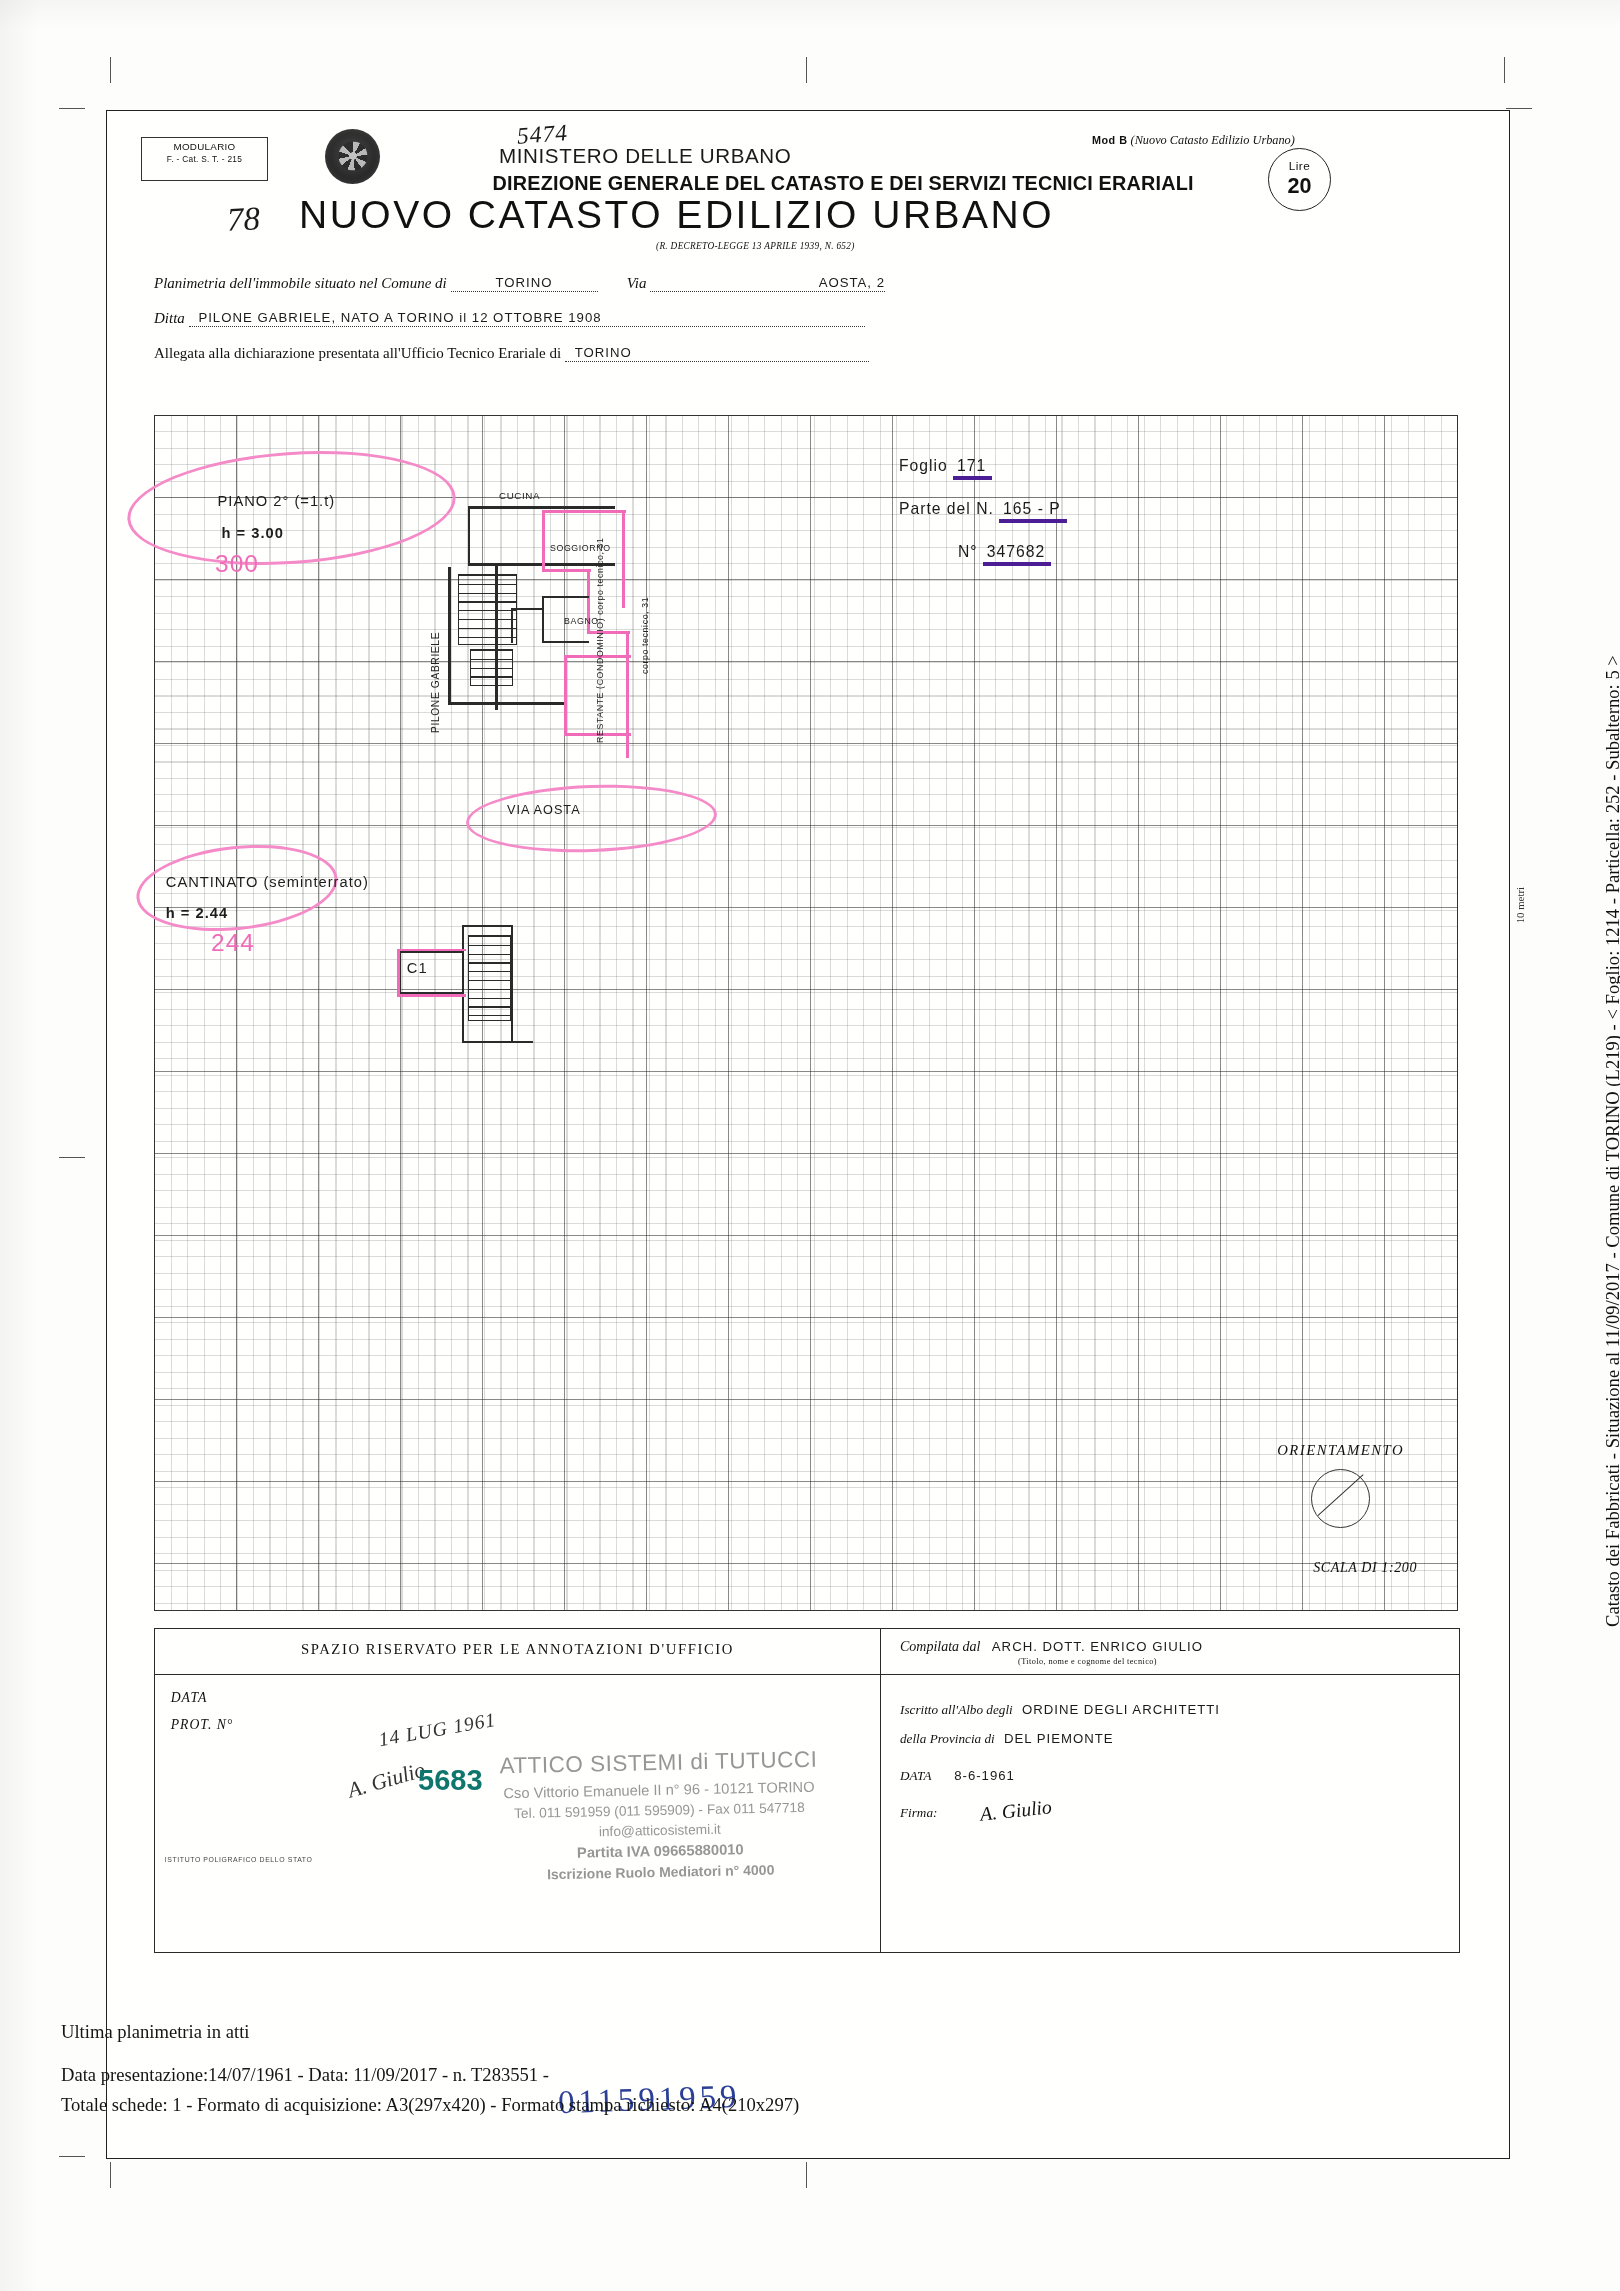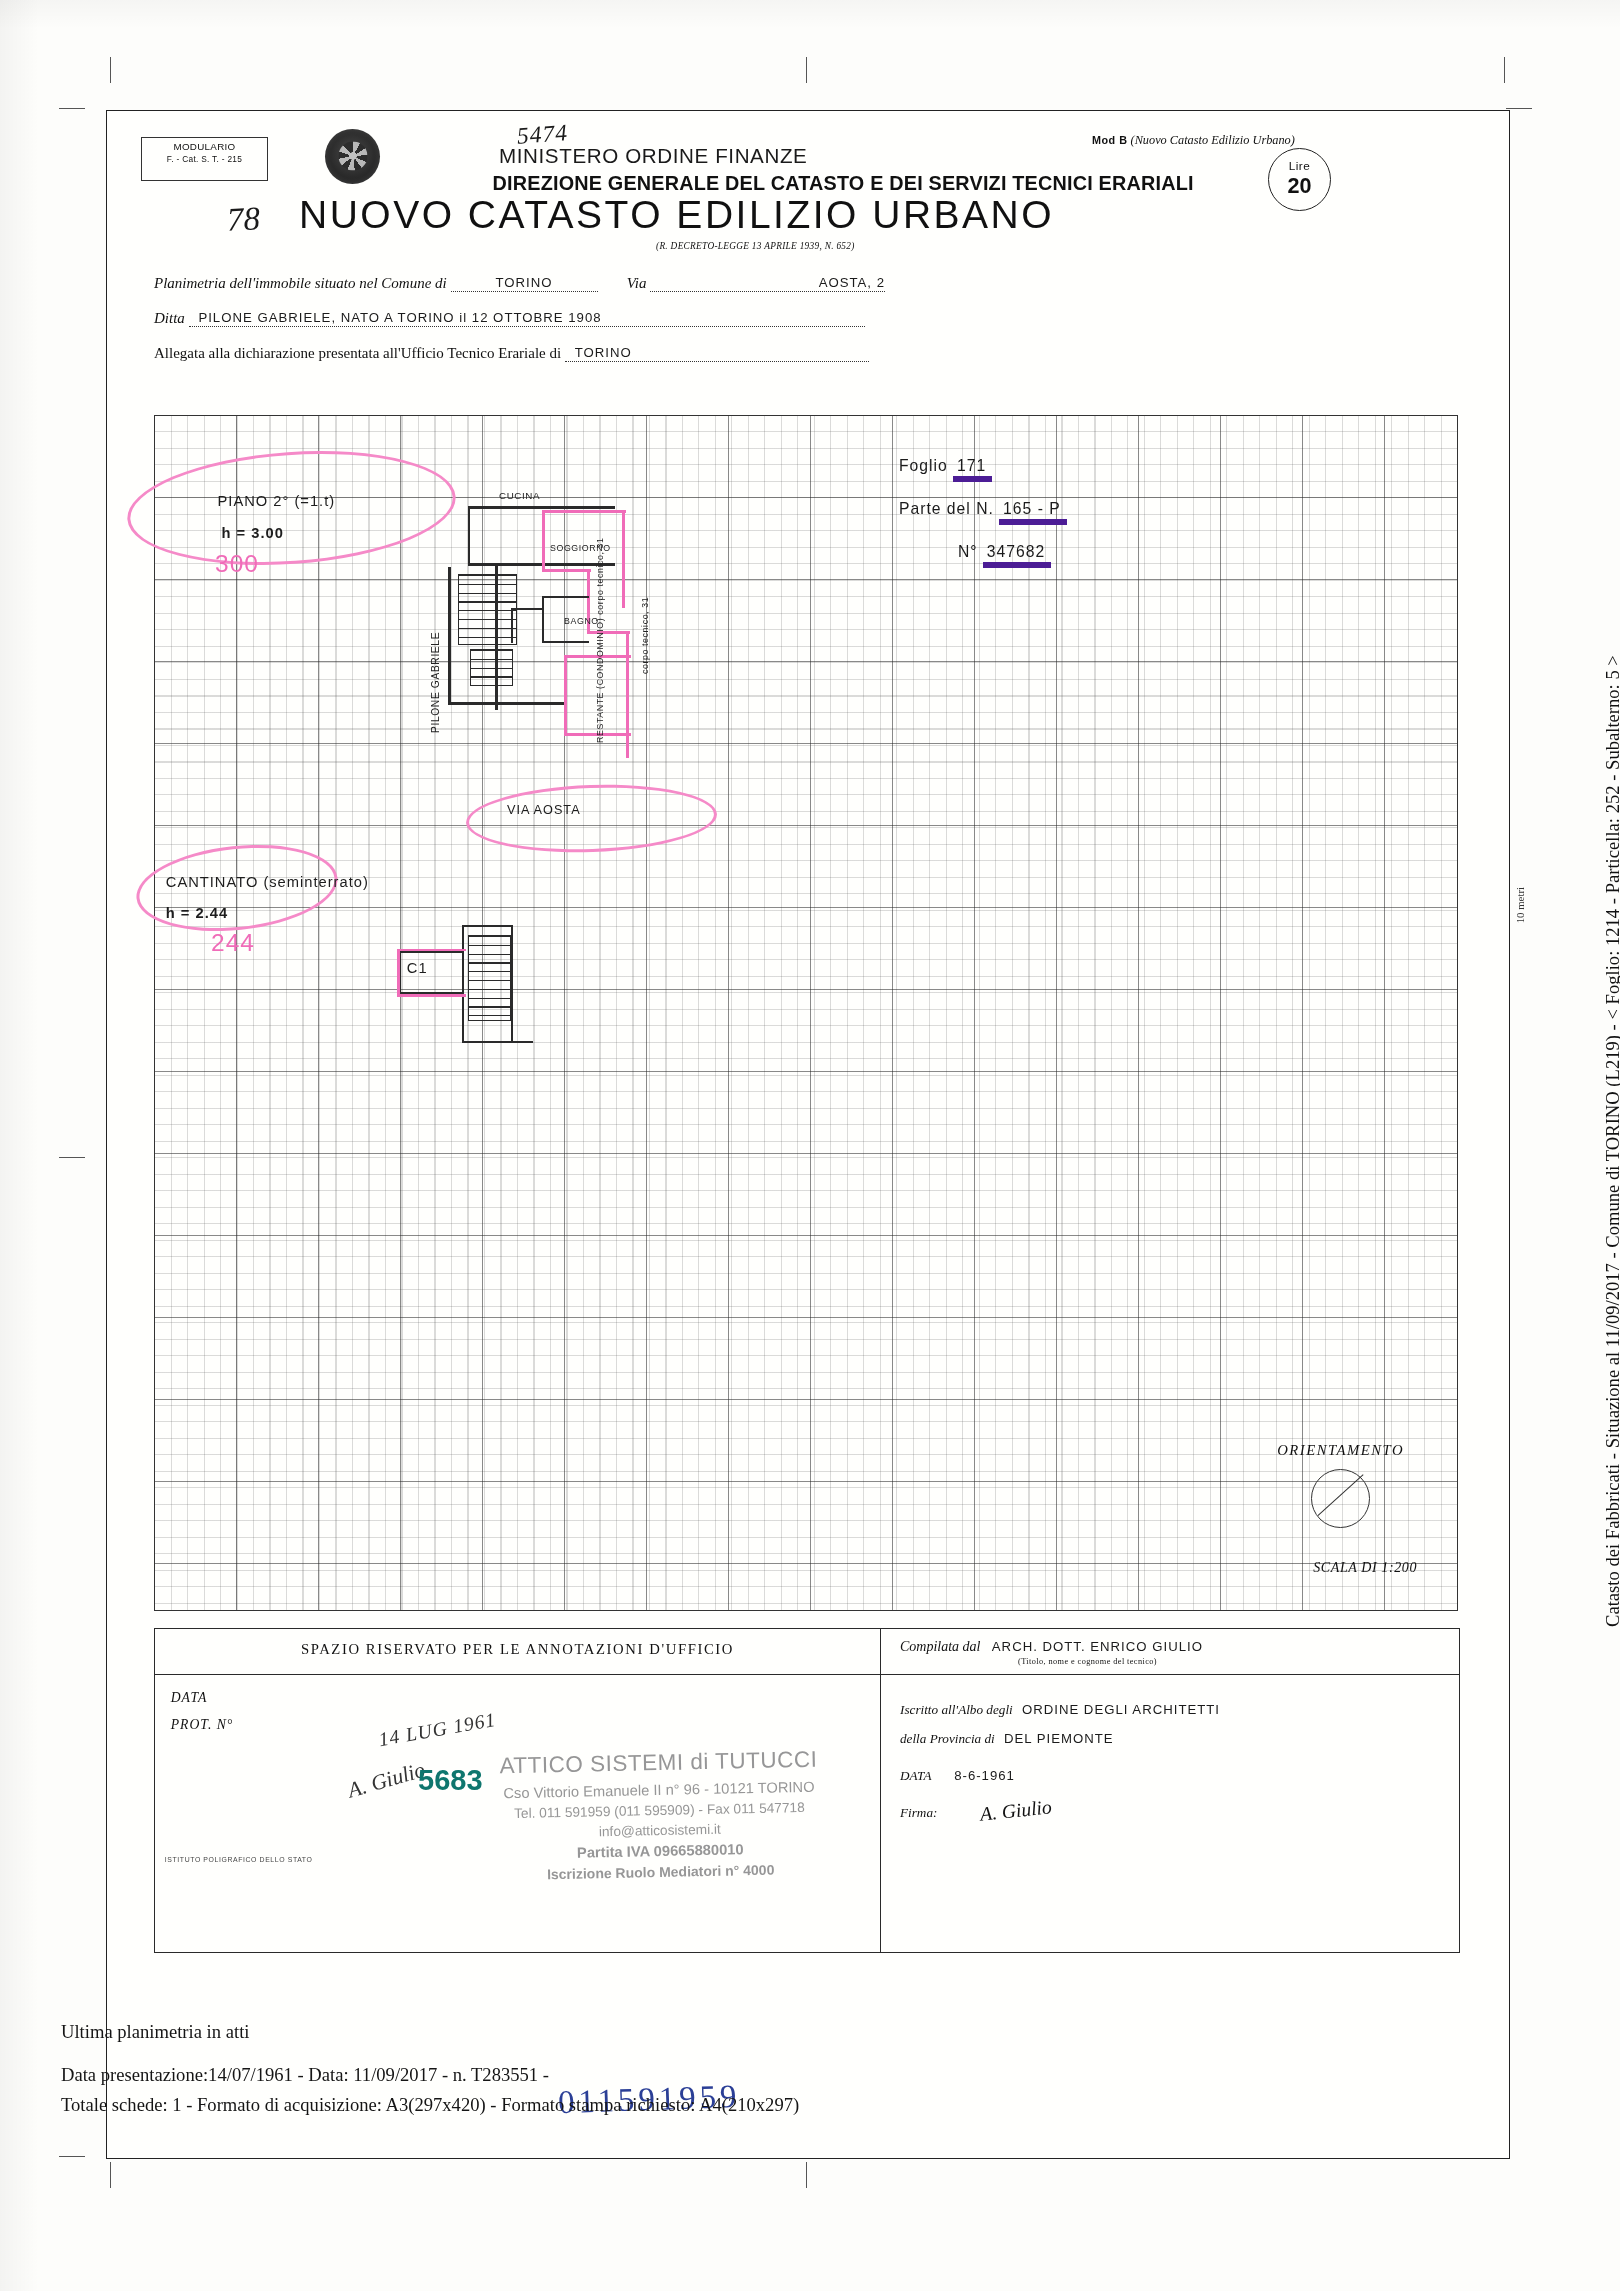--- a/index.html
+++ b/index.html
@@ -144,21 +144,21 @@
     position:absolute;border:3.4px solid #f58ac8;border-radius:50%;
     transform:rotate(-4deg);
   }
   .pink-text{color:#f06cb8;}
 
   .foglio-block{
     position:absolute;left:745px;top:29px;
     font-family:"Liberation Sans",sans-serif;font-size:15.7px;letter-spacing:1px;
     line-height:43px;color:#1b1b1b;
   }
-  .foglio-block .u{border-bottom:6px solid #4c1d95;padding:0 5.9px 2px 3.9px;text-align:center;}
+  .foglio-block .u{border-bottom:4px solid #4c1d95;padding:0 5.9px 2px 3.9px;text-align:center;}
 
   
   .plan{position:absolute;left:294px;top:83px;width:255px;height:353px;}
   .wall{position:absolute;background:#2a2a2a;}
   .pinkwall{position:absolute;background:#f06cb8;}
   .stair{
     position:absolute;border:1.2px solid #2a2a2a;
     background:repeating-linear-gradient(to bottom, #2a2a2a 0 1.2px, rgba(0,0,0,0) 1.2px 8.8px);
   }
   .vlabel{
@@ -301,21 +301,21 @@
 
     <div class="modulario">
       <div>MODULARIO</div>
       <div class="l2">F. - Cat. S. T. - 215</div>
     </div>
 
     <div class="emblem"></div>
 
     <div class="hand-num-top">5474</div>
 
-    <div class="ministero">MINISTERO ORDINE FINANZE</div>
+    <div class="ministero">MINISTERO DELLE URBANO</div>
     <div class="direzione">DIREZIONE GENERALE DEL CATASTO E DEI SERVIZI TECNICI ERARIALI</div>
 
     <div class="modb">
       <b>Mod B</b>
       <span>(Nuovo Catasto Edilizio Urbano)</span>
     </div>
 
     <div class="lire">
       <div class="t">Lire</div>
       <div class="n">20</div>

